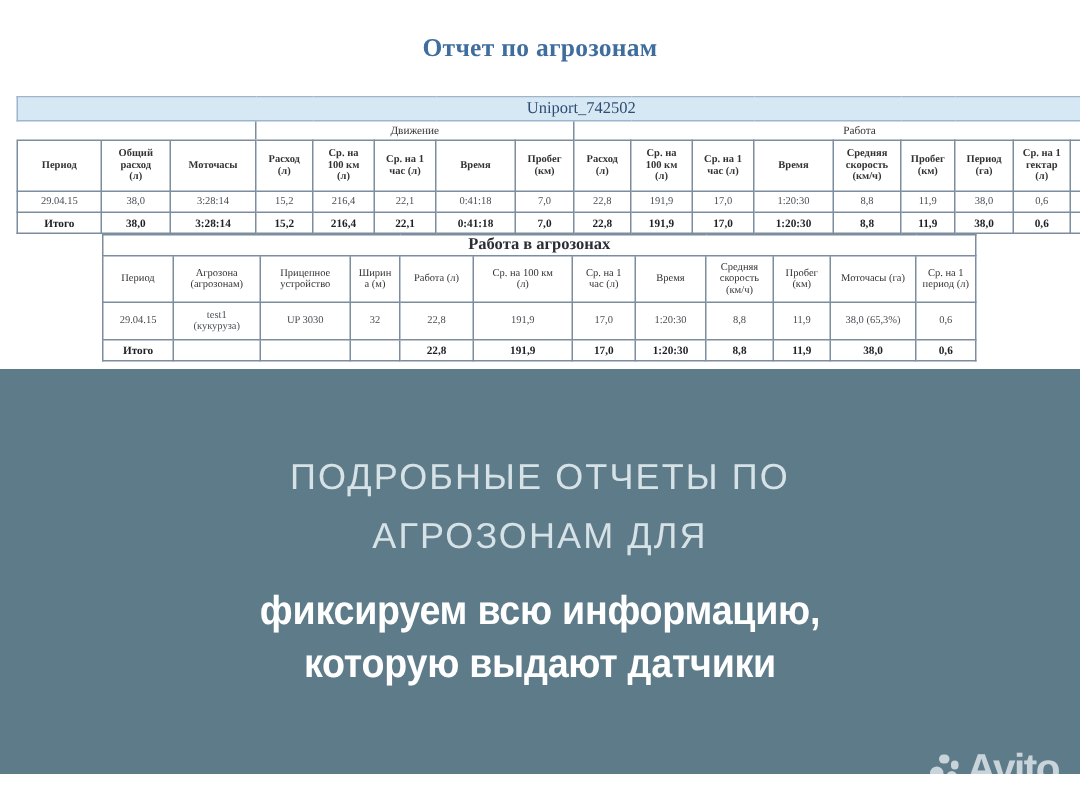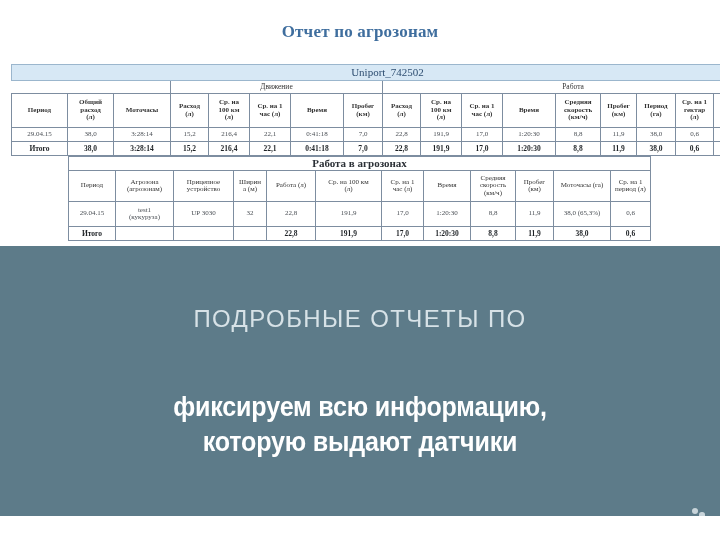--- a/index.html
+++ b/index.html
@@ -345,29 +345,31 @@
           <td>38,0</td>
           <td>0,6</td>
         </tr>
       </tbody>
     </table>
   </div>
 
   <div class="banner">
     <div class="banner-sub">
       <div>ПОДРОБНЫЕ ОТЧЕТЫ ПО</div>
+      <div>АГРОЗОНАМ ДЛЯ</div>
     </div>
     <div class="banner-head">
       <div>фиксируем всю информацию,</div>
       <div>которую выдают датчики</div>
     </div>
 
     <div class="avito">
       <span class="avito-dots">
         <i class="d1"></i>
           <i class="d2"></i>
           <i class="d3"></i>
           <i class="d4"></i>
       </span>
+      <span class="avito-word">Avito</span>
     </div>
   </div>
 
 </div>
 
 </body></html>

